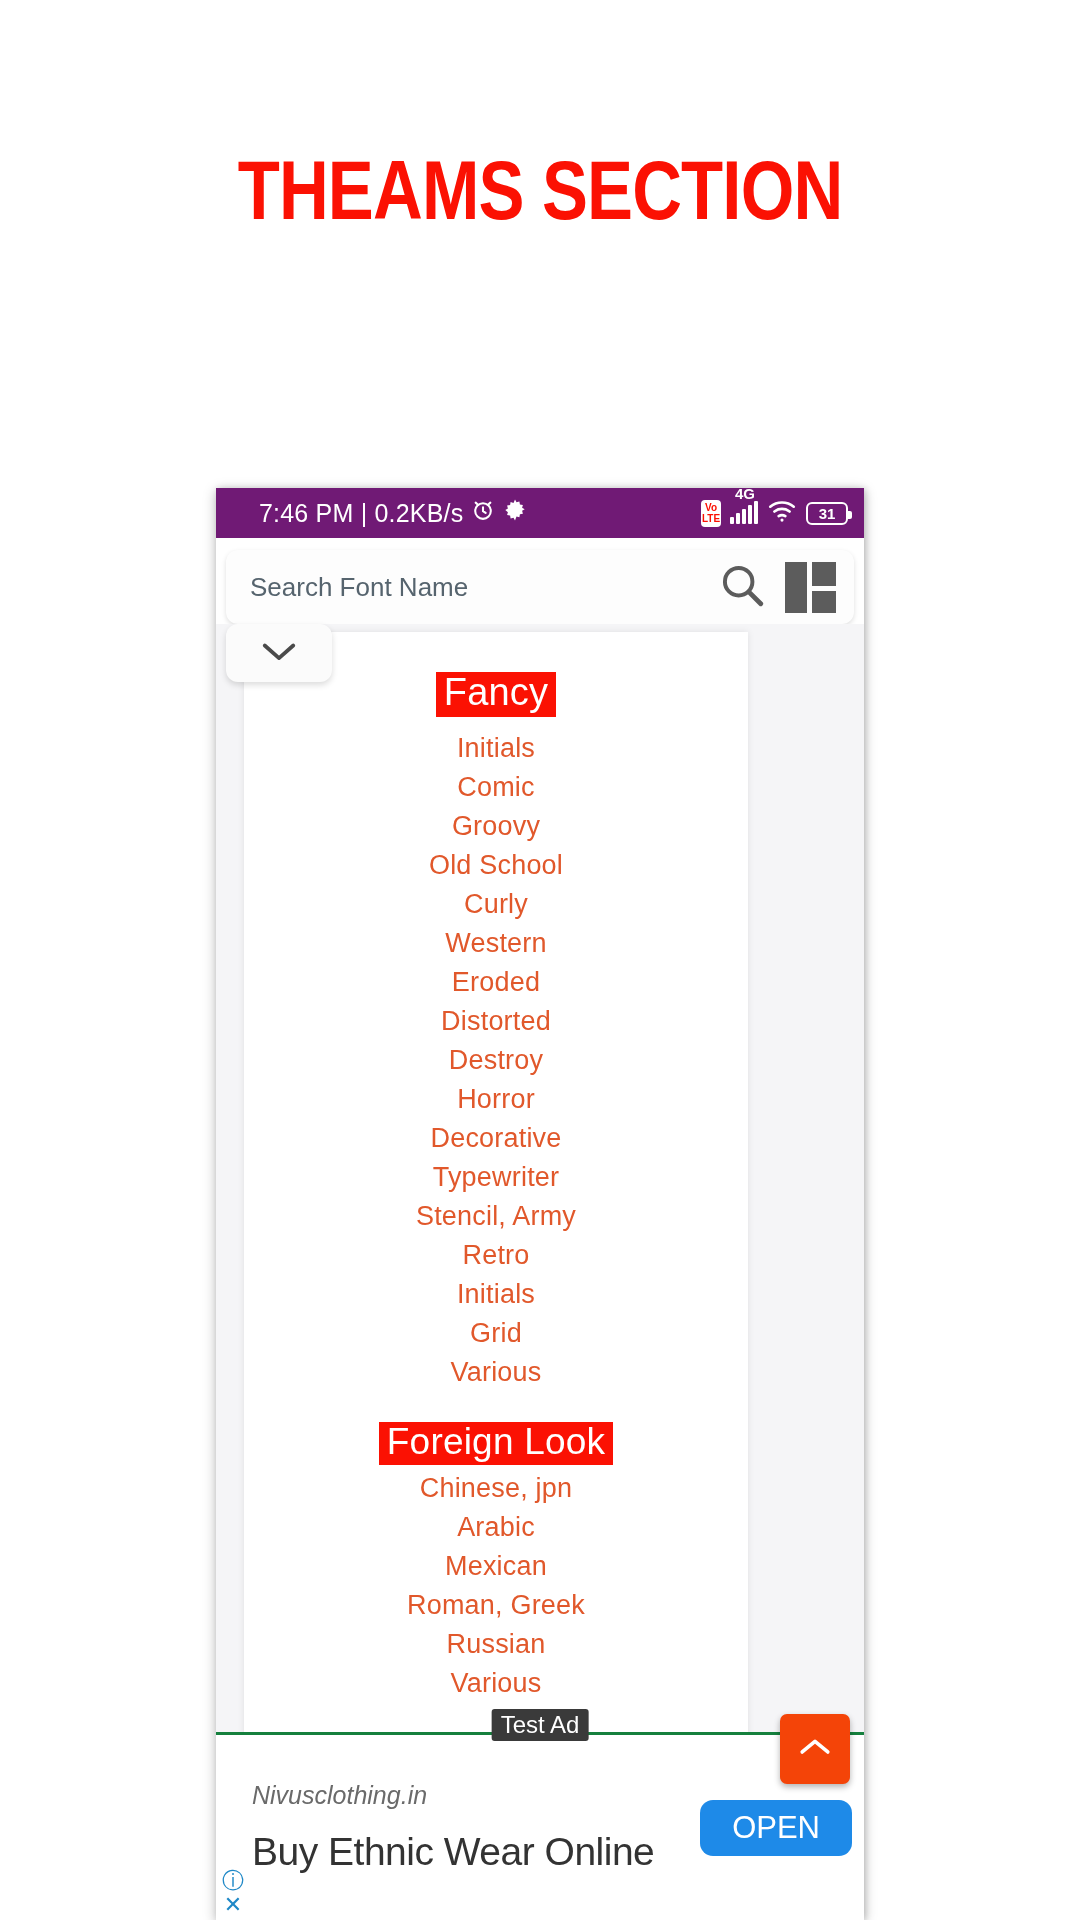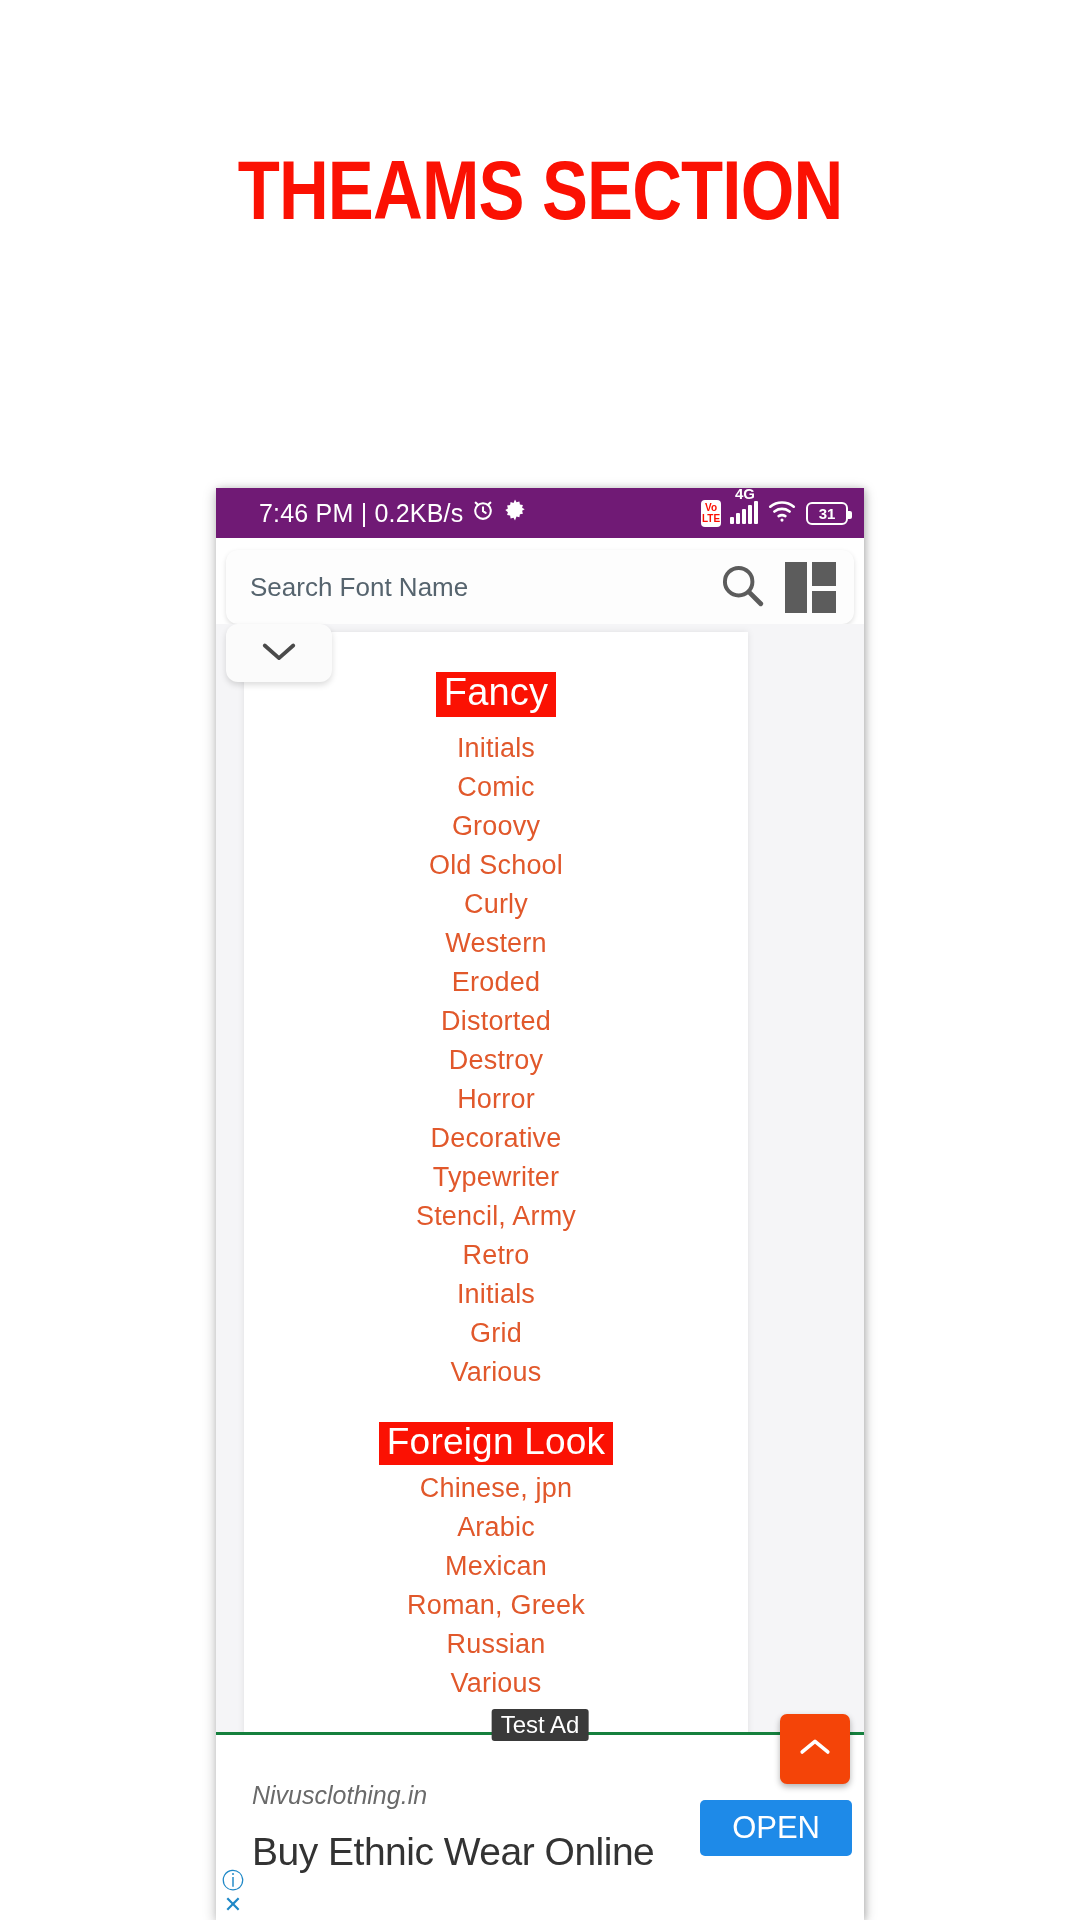--- a/index.html
+++ b/index.html
@@ -275,21 +275,21 @@
     font-weight: 400;
     letter-spacing: -0.5px;
     white-space: nowrap;
   }
   .ad-open {
     background: #1e8ae8;
     color: #ffffff;
     font-size: 31px;
     padding: 10px 32px;
     border: none;
-    border-radius: 5px;
+    border-radius: 13px;
     cursor: pointer;
     font-family: "Liberation Sans", sans-serif;
   }
   .ad-controls {
     position: absolute;
     left: 6px;
     bottom: 4px;
     display: flex;
     flex-direction: column;
     gap: 2px;

